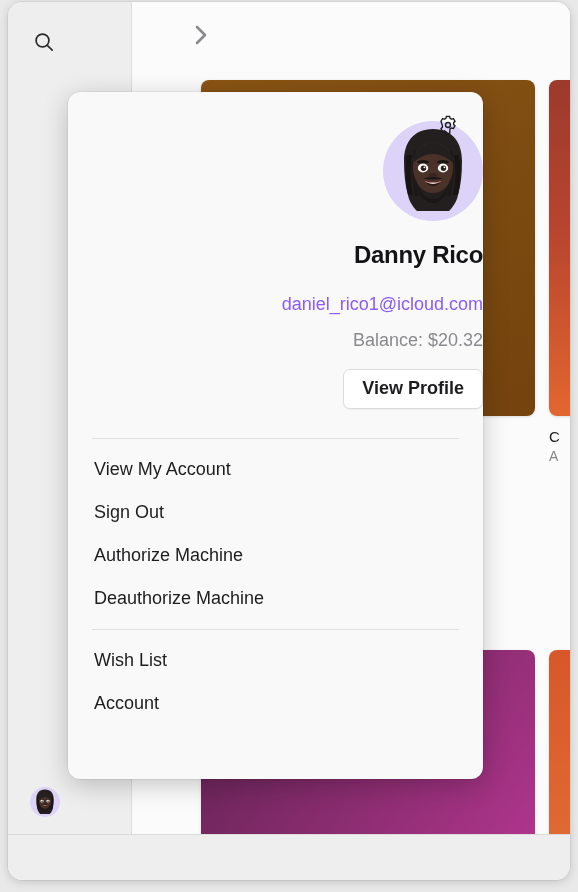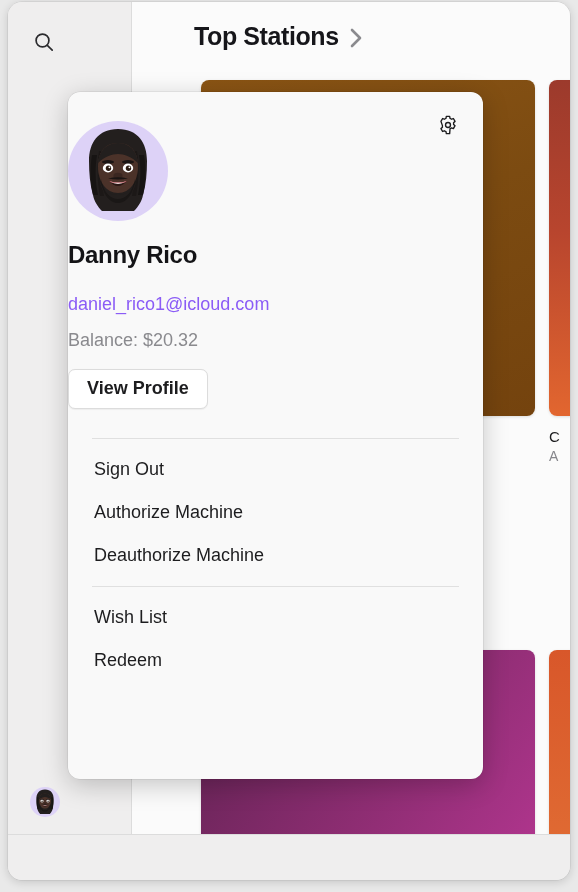--- a/index.html
+++ b/index.html
@@ -163,21 +163,21 @@
     height: 30px;
     display: flex;
     align-items: center;
     justify-content: center;
     cursor: default;
   }
   #popover-head {
     padding-top: 29px;
     display: flex;
     flex-direction: column;
-    align-items: flex-start;
+    align-items: flex-end;
   }
   #profile-avatar {
     width: 100px;
     height: 100px;
     border-radius: 50%;
     background: #ddd2f7;
     overflow: hidden;
     display: flex;
     align-items: flex-end;
     justify-content: center;
@@ -284,21 +284,20 @@
     <div id="sidebar-avatar">
       <svg width="30" height="30" viewBox="0 0 100 100">
         <use href="#memoji-glyph"></use>
       </svg>
     </div>
   </div>
 
   <div id="content">
 
     <div id="page-header">
-      <span id="page-title">Top Stations</span>
       <span id="title-chevron-icon">
         <svg width="15" height="22" viewBox="0 0 15 22">
           <polyline points="3,3 11,11 3,19" fill="none" stroke="#8a8a8e" stroke-width="2.6" stroke-linecap="round" stroke-linejoin="round"></polyline>
         </svg>
       </span>
     </div>
 
     <div id="row-one" class="card-row">
       <div class="station-card">
         <div class="card-art" style="background: linear-gradient(160deg, #8a5414 0%, #7c4b11 45%, #74430e 100%);">
@@ -354,27 +353,28 @@
       </div>
       <div id="profile-name">Danny Rico</div>
       <div id="profile-email">daniel_rico1@icloud.com</div>
       <div id="profile-balance">Balance: $20.32</div>
       <button id="view-profile-button">View Profile</button>
     </div>
 
     <div id="divider-top" class="popover-divider"></div>
 
     <div id="menu-group-one">
+      <div class="menu-item">View My Account</div>
       <div class="menu-item">Sign Out</div>
       <div class="menu-item">Authorize Machine</div>
       <div class="menu-item">Deauthorize Machine</div>
     </div>
 
     <div id="divider-mid" class="popover-divider"></div>
 
     <div id="menu-group-two">
       <div class="menu-item">Wish List</div>
-      <div class="menu-item">Redeem</div>
+      <div class="menu-item">Account</div>
     </div>
 
   </div>
 
 </div>
 
 </body></html>

